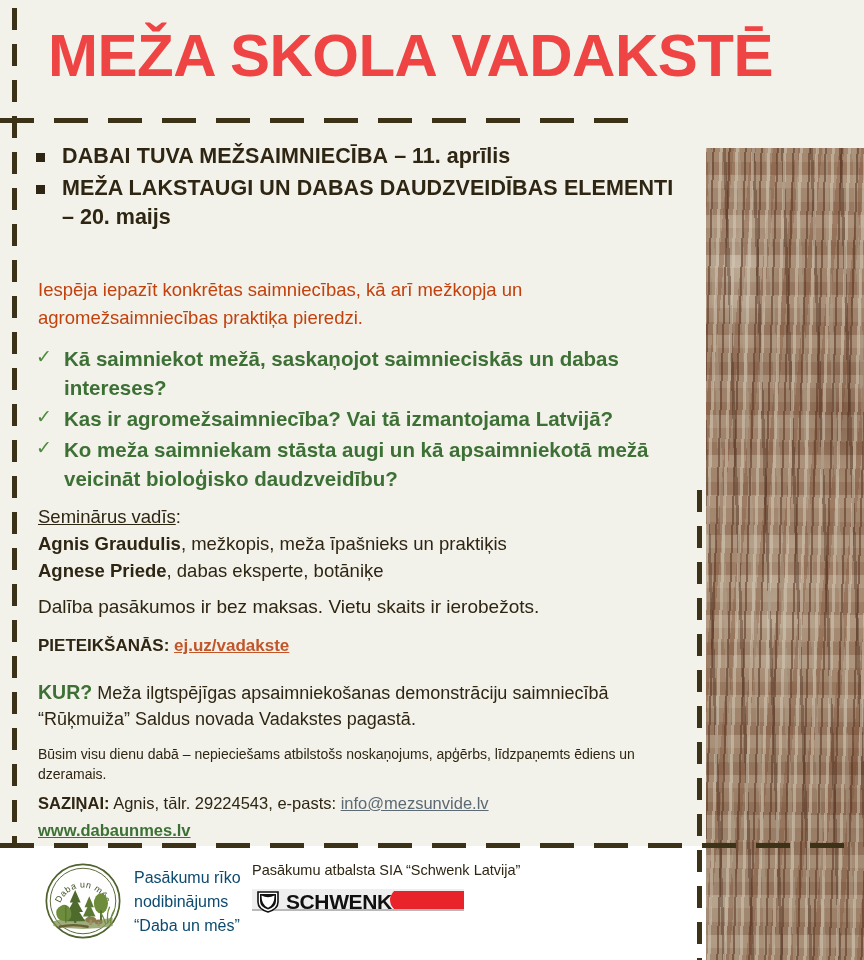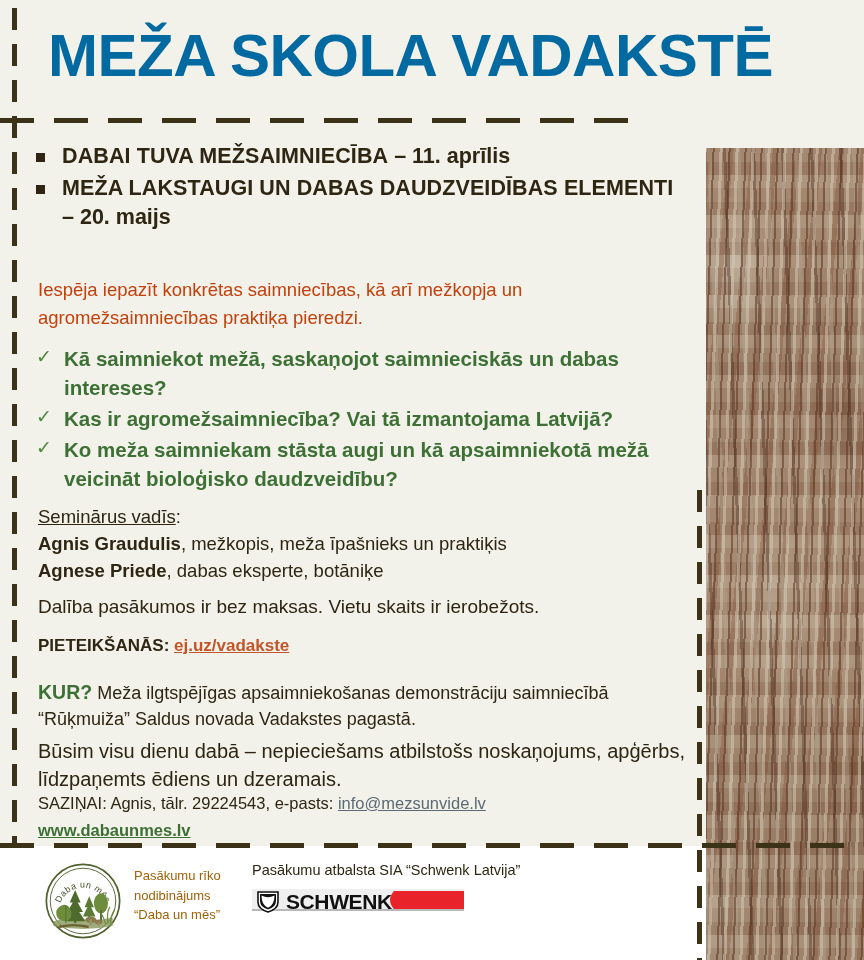--- a/index.html
+++ b/index.html
@@ -83,21 +83,21 @@
   #dash-bottom  { left: 0px;   top: 843px; width: 864px; }
 
   
   #title {
     position: absolute;
     left: 48px; top: 24px;
     width: 800px;
     font-size: 60px;
     font-weight: 700;
     letter-spacing: -0.5px;
-    color: #0369a1;
+    color: #ef4444;
     line-height: 1.05;
     white-space: nowrap;
   }
 
   
   #courses {
     position: absolute;
     left: 36px; top: 142px;
     width: 650px;
   }
@@ -197,32 +197,32 @@
   
   #where {
     position: absolute;
     left: 38px; top: 678px;
     width: 660px;
     font-size: 18px;
     line-height: 1.44;
     color: #2e2613;
   }
   #where .kur { color: #3d7035; font-weight: 700; font-size: 19.5px; }
-  #where .fine { font-size: 20px; line-height: 1.42; display: block; margin-top: 4px; }
+  #where .fine { font-size: 14px; line-height: 1.42; display: block; margin-top: 12px; }
 
   
   #contact {
     position: absolute;
     left: 38px; top: 790px;
     width: 660px;
     font-size: 16.5px;
     line-height: 1.62;
     color: #2e2613;
   }
-  #contact .label { font-weight: 400; }
+  #contact .label { font-weight: 700; }
   #contact .mail {
     color: #5c6a74;
     text-decoration: underline;
   }
   #contact .site {
     color: #3d7035;
     font-weight: 700;
     text-decoration: underline;
     display: inline-block;
     text-align: center;
@@ -232,23 +232,23 @@
   #footer-org {
     position: absolute;
     left: 44px; top: 862px;
     display: flex;
     align-items: flex-start;
   }
   #org-logo { width: 78px; height: 78px; flex: 0 0 auto; }
   #org-caption {
     margin-left: 12px;
     margin-top: 4px;
-    font-size: 13px;
+    font-size: 16px;
     line-height: 1.5;
-    color: #a16207;
+    color: #0c4a6e;
   }
   #footer-sponsor {
     position: absolute;
     left: 252px; top: 862px;
   }
   #sponsor-caption {
     font-size: 14.5px;
     color: #2e2613;
     margin-bottom: 5px;
   }

